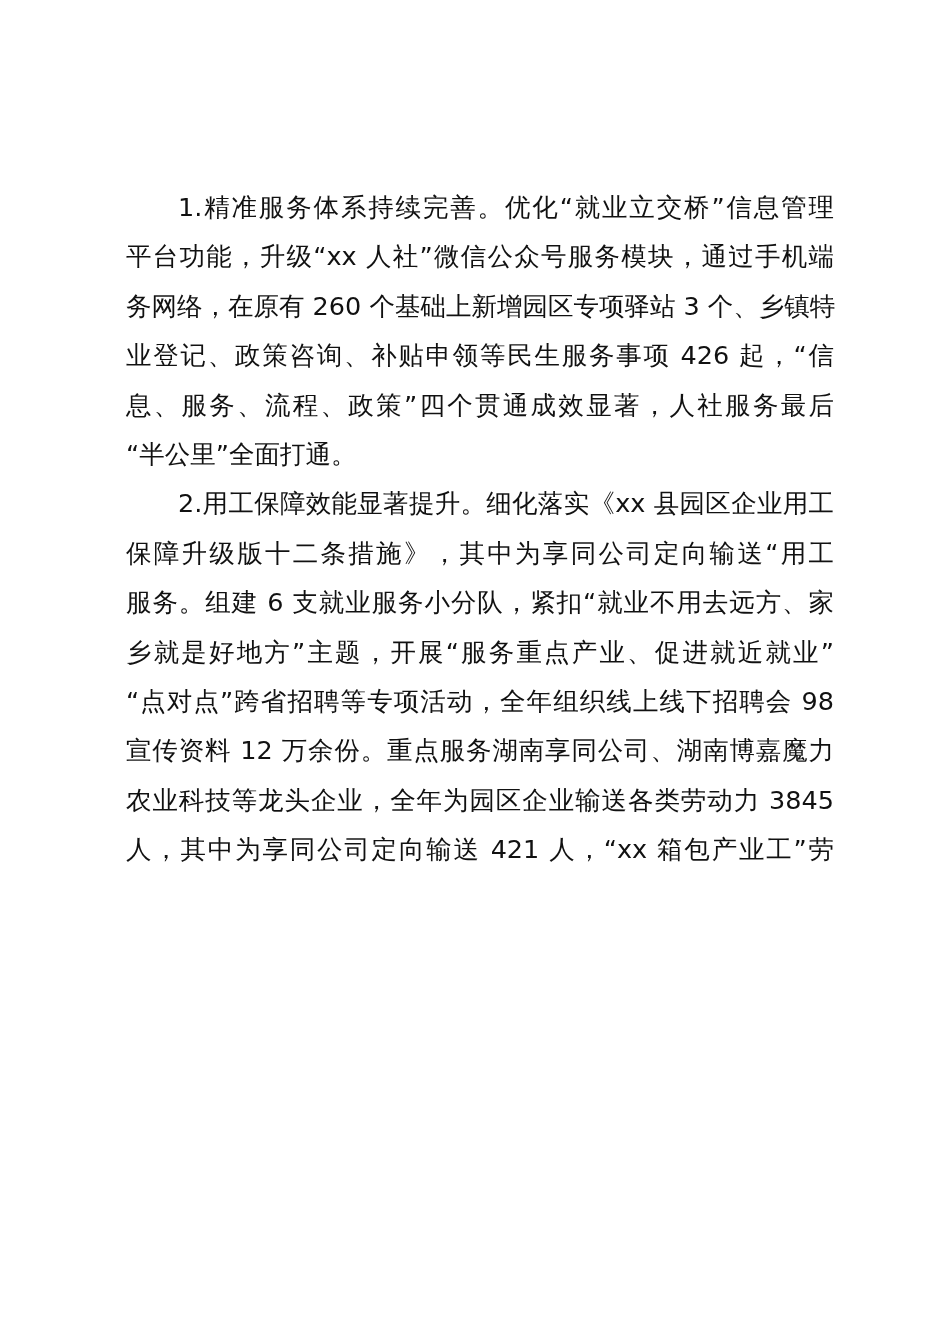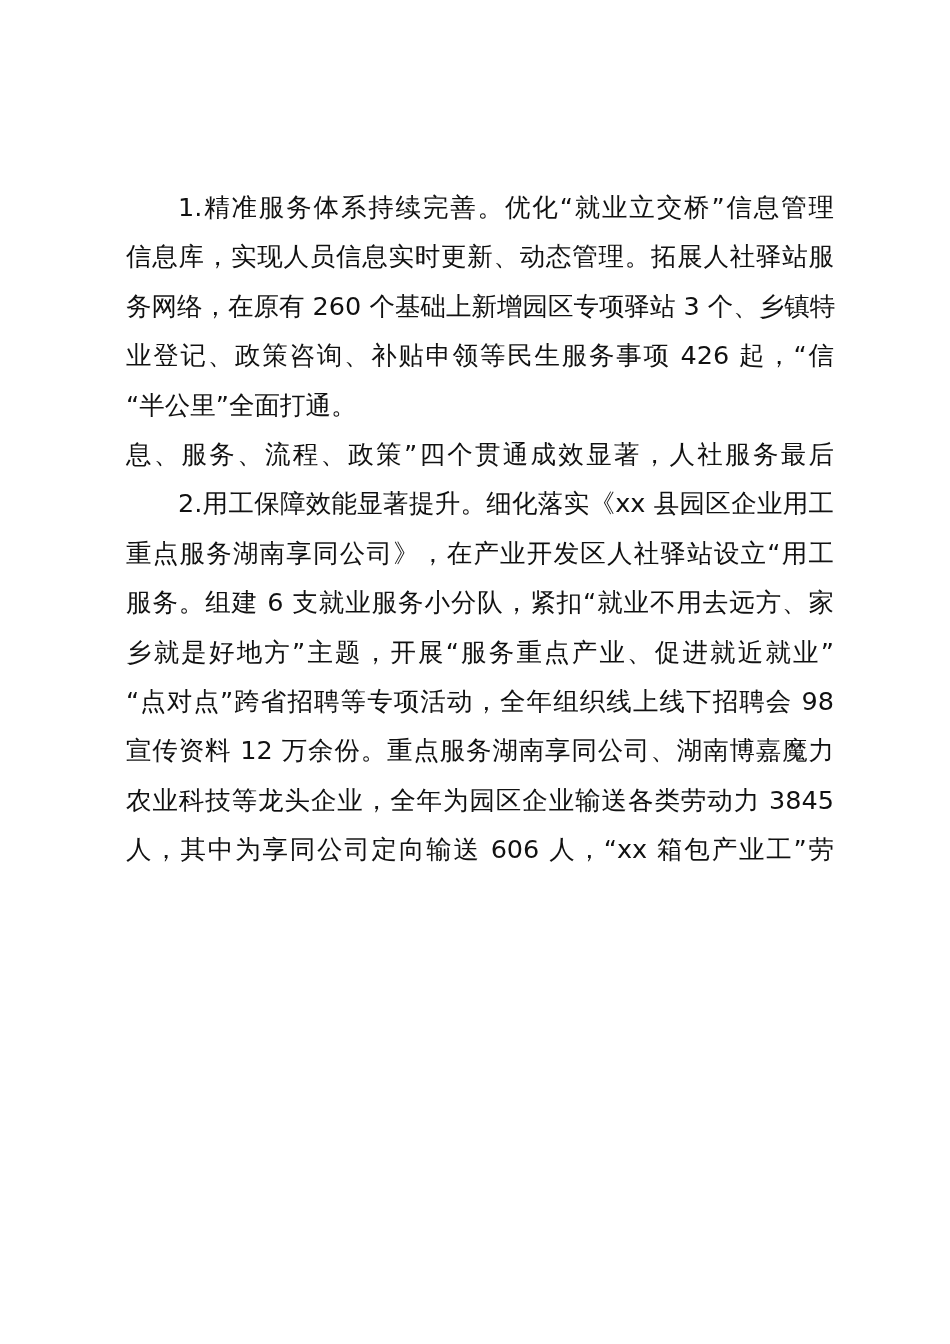--- a/index.html
+++ b/index.html
@@ -49,32 +49,32 @@
     }
   </style>
 </head>
 <body>
 
 <div class="page">
   <div class="body-text">
 
     <div class="paragraph">
       <span class="line indent">1.精准服务体系持续完善。优化“就业立交桥”信息管理</span>
-      <span class="line">信息库，实现人员信息实时更新、动态管理。拓展人社驿站服</span>
+      <span class="line">平台功能，升级“xx 人社”微信公众号服务模块，通过手机端</span>
       <span class="line">务网络，在原有 260 个基础上新增园区专项驿站 3 个、乡镇特</span>
       <span class="line">业登记、政策咨询、补贴申领等民生服务事项 426 起，“信</span>
+      <span class="line">息、服务、流程、政策”四个贯通成效显著，人社服务最后</span>
       <span class="line last">“半公里”全面打通。</span>
-      <span class="line">息、服务、流程、政策”四个贯通成效显著，人社服务最后</span>
     </div>
 
     <div class="paragraph">
       <span class="line indent">2.用工保障效能显著提升。细化落实《xx 县园区企业用工</span>
-      <span class="line">重点服务湖南享同公司》，在产业开发区人社驿站设立“用工</span>
+      <span class="line">保障升级版十二条措施》，其中为享同公司定向输送“用工</span>
       <span class="line">服务。组建 6 支就业服务小分队，紧扣“就业不用去远方、家</span>
       <span class="line">乡就是好地方”主题，开展“服务重点产业、促进就近就业”</span>
       <span class="line">“点对点”跨省招聘等专项活动，全年组织线上线下招聘会 98</span>
       <span class="line">宣传资料 12 万余份。重点服务湖南享同公司、湖南博嘉魔力</span>
       <span class="line">农业科技等龙头企业，全年为园区企业输送各类劳动力 3845</span>
-      <span class="line">人，其中为享同公司定向输送 606 人，“xx 箱包产业工”劳</span>
+      <span class="line">人，其中为享同公司定向输送 421 人，“xx 箱包产业工”劳</span>
     </div>
 
   </div>
 </div>
 
 </body></html>

